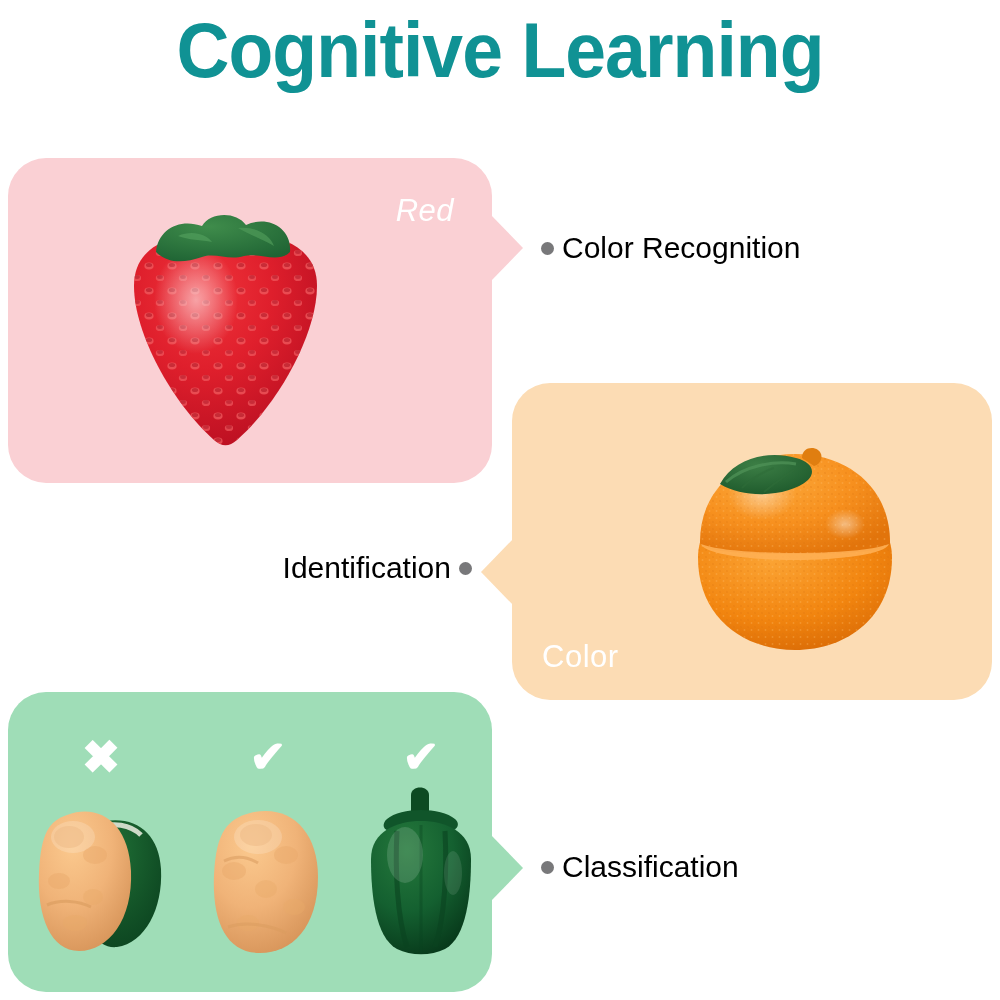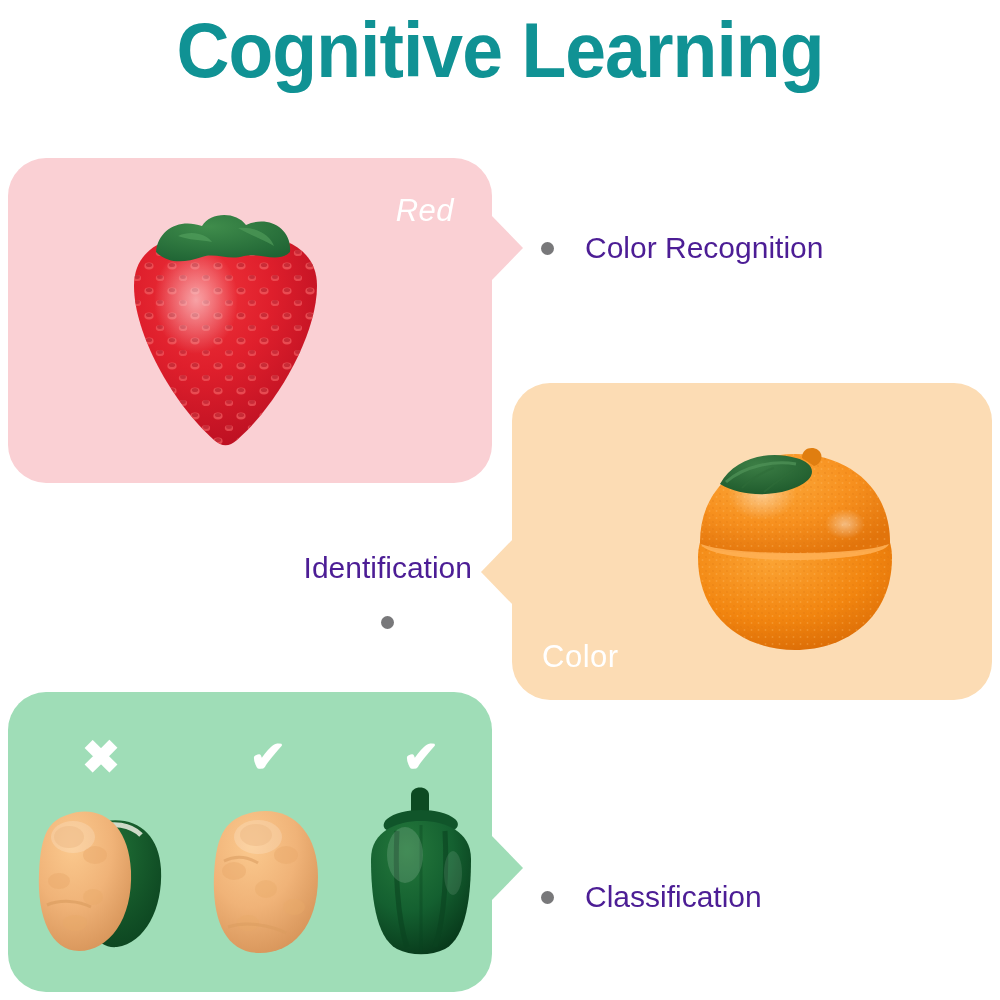--- a/index.html
+++ b/index.html
@@ -114,45 +114,45 @@
   #card-green .card-tail {
     top: 143px;
     border-left: 32px solid #9FDDB7;
   }
 
   
   .callout {
     position: absolute;
     display: flex;
     align-items: center;
-    gap: 31px;
-    color: #4c1d95;
+    gap: 8px;
+    color: #000000;
     font-size: 30px;
     line-height: 34px;
     white-space: nowrap;
   }
   .callout .bullet {
     width: 13px;
     height: 13px;
     border-radius: 50%;
     background: #78787A;
     flex: 0 0 auto;
   }
   #callout-color {
     left: 541px;
     top: 231px;
   }
   #callout-identification {
     right: 528px;
     top: 551px;
-    flex-direction: column;
+    flex-direction: row;
   }
   #callout-classification {
     left: 541px;
-    top: 880px;
+    top: 850px;
     justify-content: center;
   }
 
   
   .toy {
     position: absolute;
   }
   #toy-strawberry { left: 110px; top: 50px; width: 215px; height: 245px; }
   #toy-orange     { left: 178px; top: 53px; width: 210px; height: 222px; }
 

